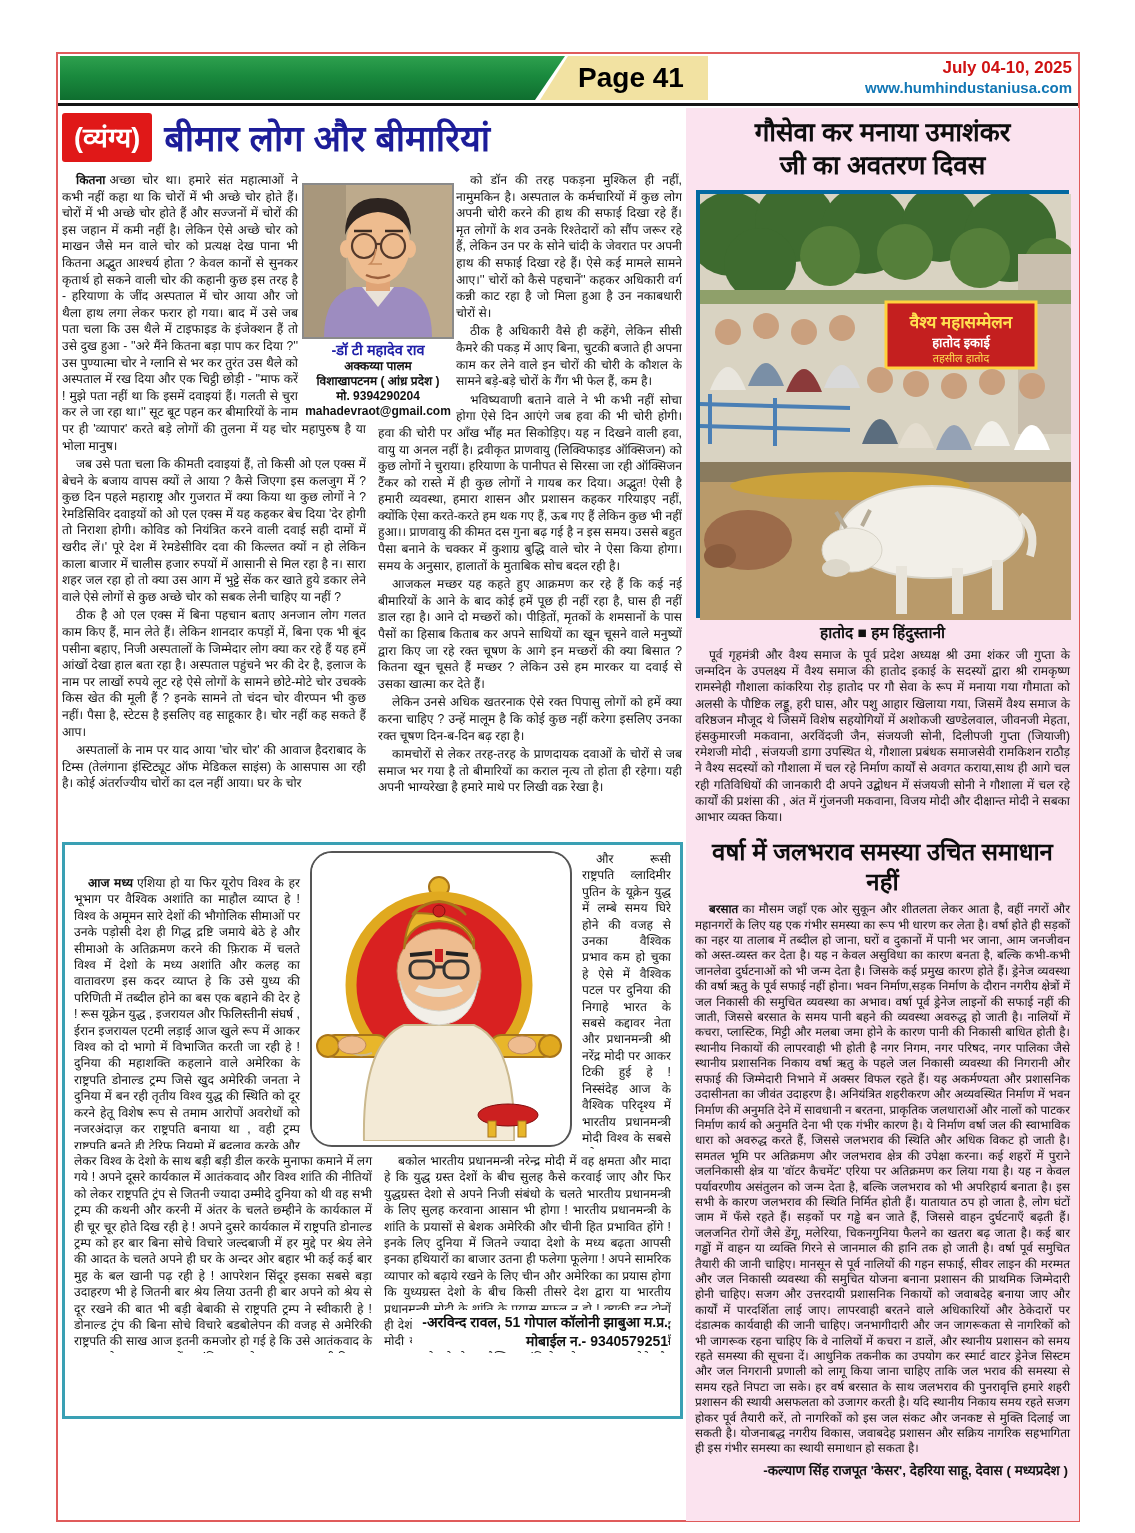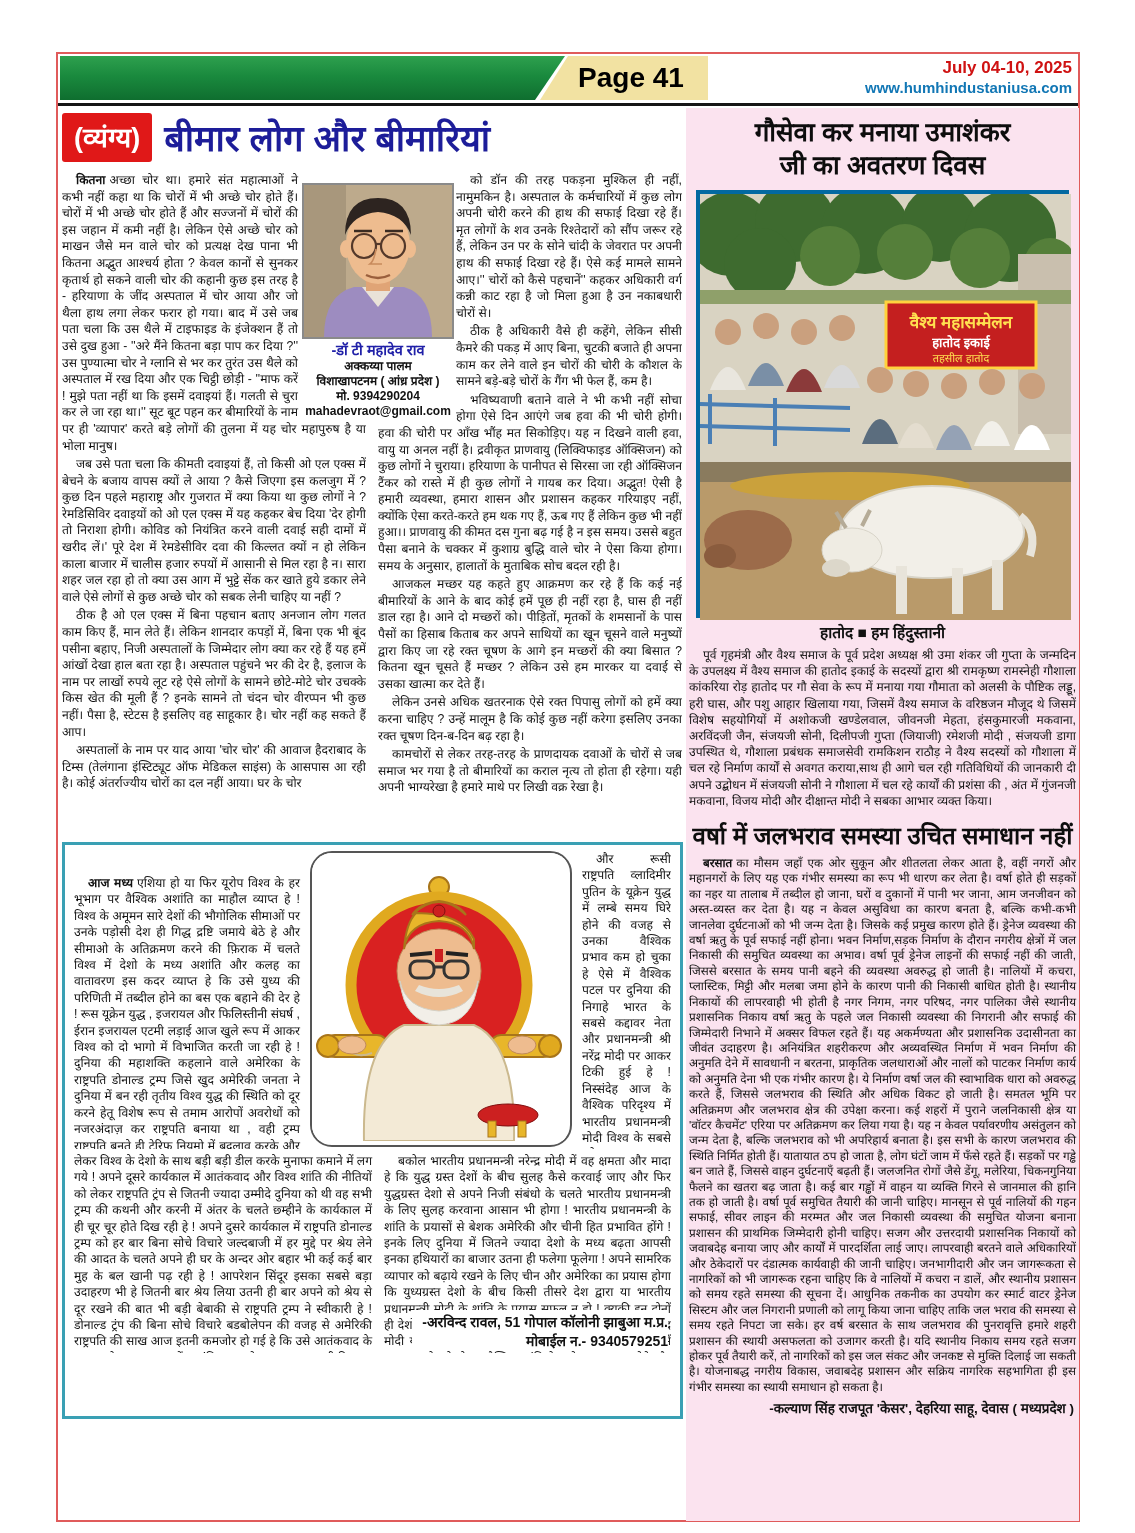--- a/index.html
+++ b/index.html
@@ -49,21 +49,21 @@
   .zA1{width:226px;margin-top:24px;}
   .zA2{flex:1;}
   .cartoonbox{width:258px;height:292px;border:2px solid #555;border-radius:22px;background:#fff;flex:0 0 auto;overflow:hidden;}
   .zoneB{display:flex;gap:12px;height:200px;overflow:hidden;margin-top:4px;}
   .zB1{width:298px;}
   .zB2{flex:1;}
   .a3-byline{position:absolute;right:12px;bottom:6px;text-align:right;background:#fff;padding:3px 0 0 10px;font-weight:bold;font-size:14px;line-height:19px;}
 
   
   .rightpanel{position:absolute;left:686px;top:108px;width:393px;height:1413px;background:#fbe3ef;overflow:hidden;}
-  .rp-inner{padding:6px 3px;}
+  .rp-inner{padding:6px 9px;}
   .a2-headline{text-align:center;font-weight:bold;font-size:26px;line-height:33px;color:#0d0d0d;margin-top:2px;}
   .photo2{width:373px;height:428px;border:4px solid #0369a1;margin:8px auto 3px;background:#cfc9b8;box-sizing:border-box;}
   .a2-caption{text-align:center;font-weight:bold;font-size:15.5px;margin:2px 0 4px;}
   .a2-body{text-align:justify;font-size:12.1px;line-height:16.2px;text-indent:14px;}
   .a4-headline{text-align:center;font-weight:bold;font-size:24px;line-height:30px;margin-top:12px;color:#0d0d0d;}
   .a4-body{text-align:justify;font-size:11.8px;line-height:15.4px;margin-top:5px;text-indent:14px;}
   .a4-byline{text-align:right;font-weight:bold;font-size:13.5px;margin-top:4px;padding-right:2px;}
 </style>
 </head>
 <body>

